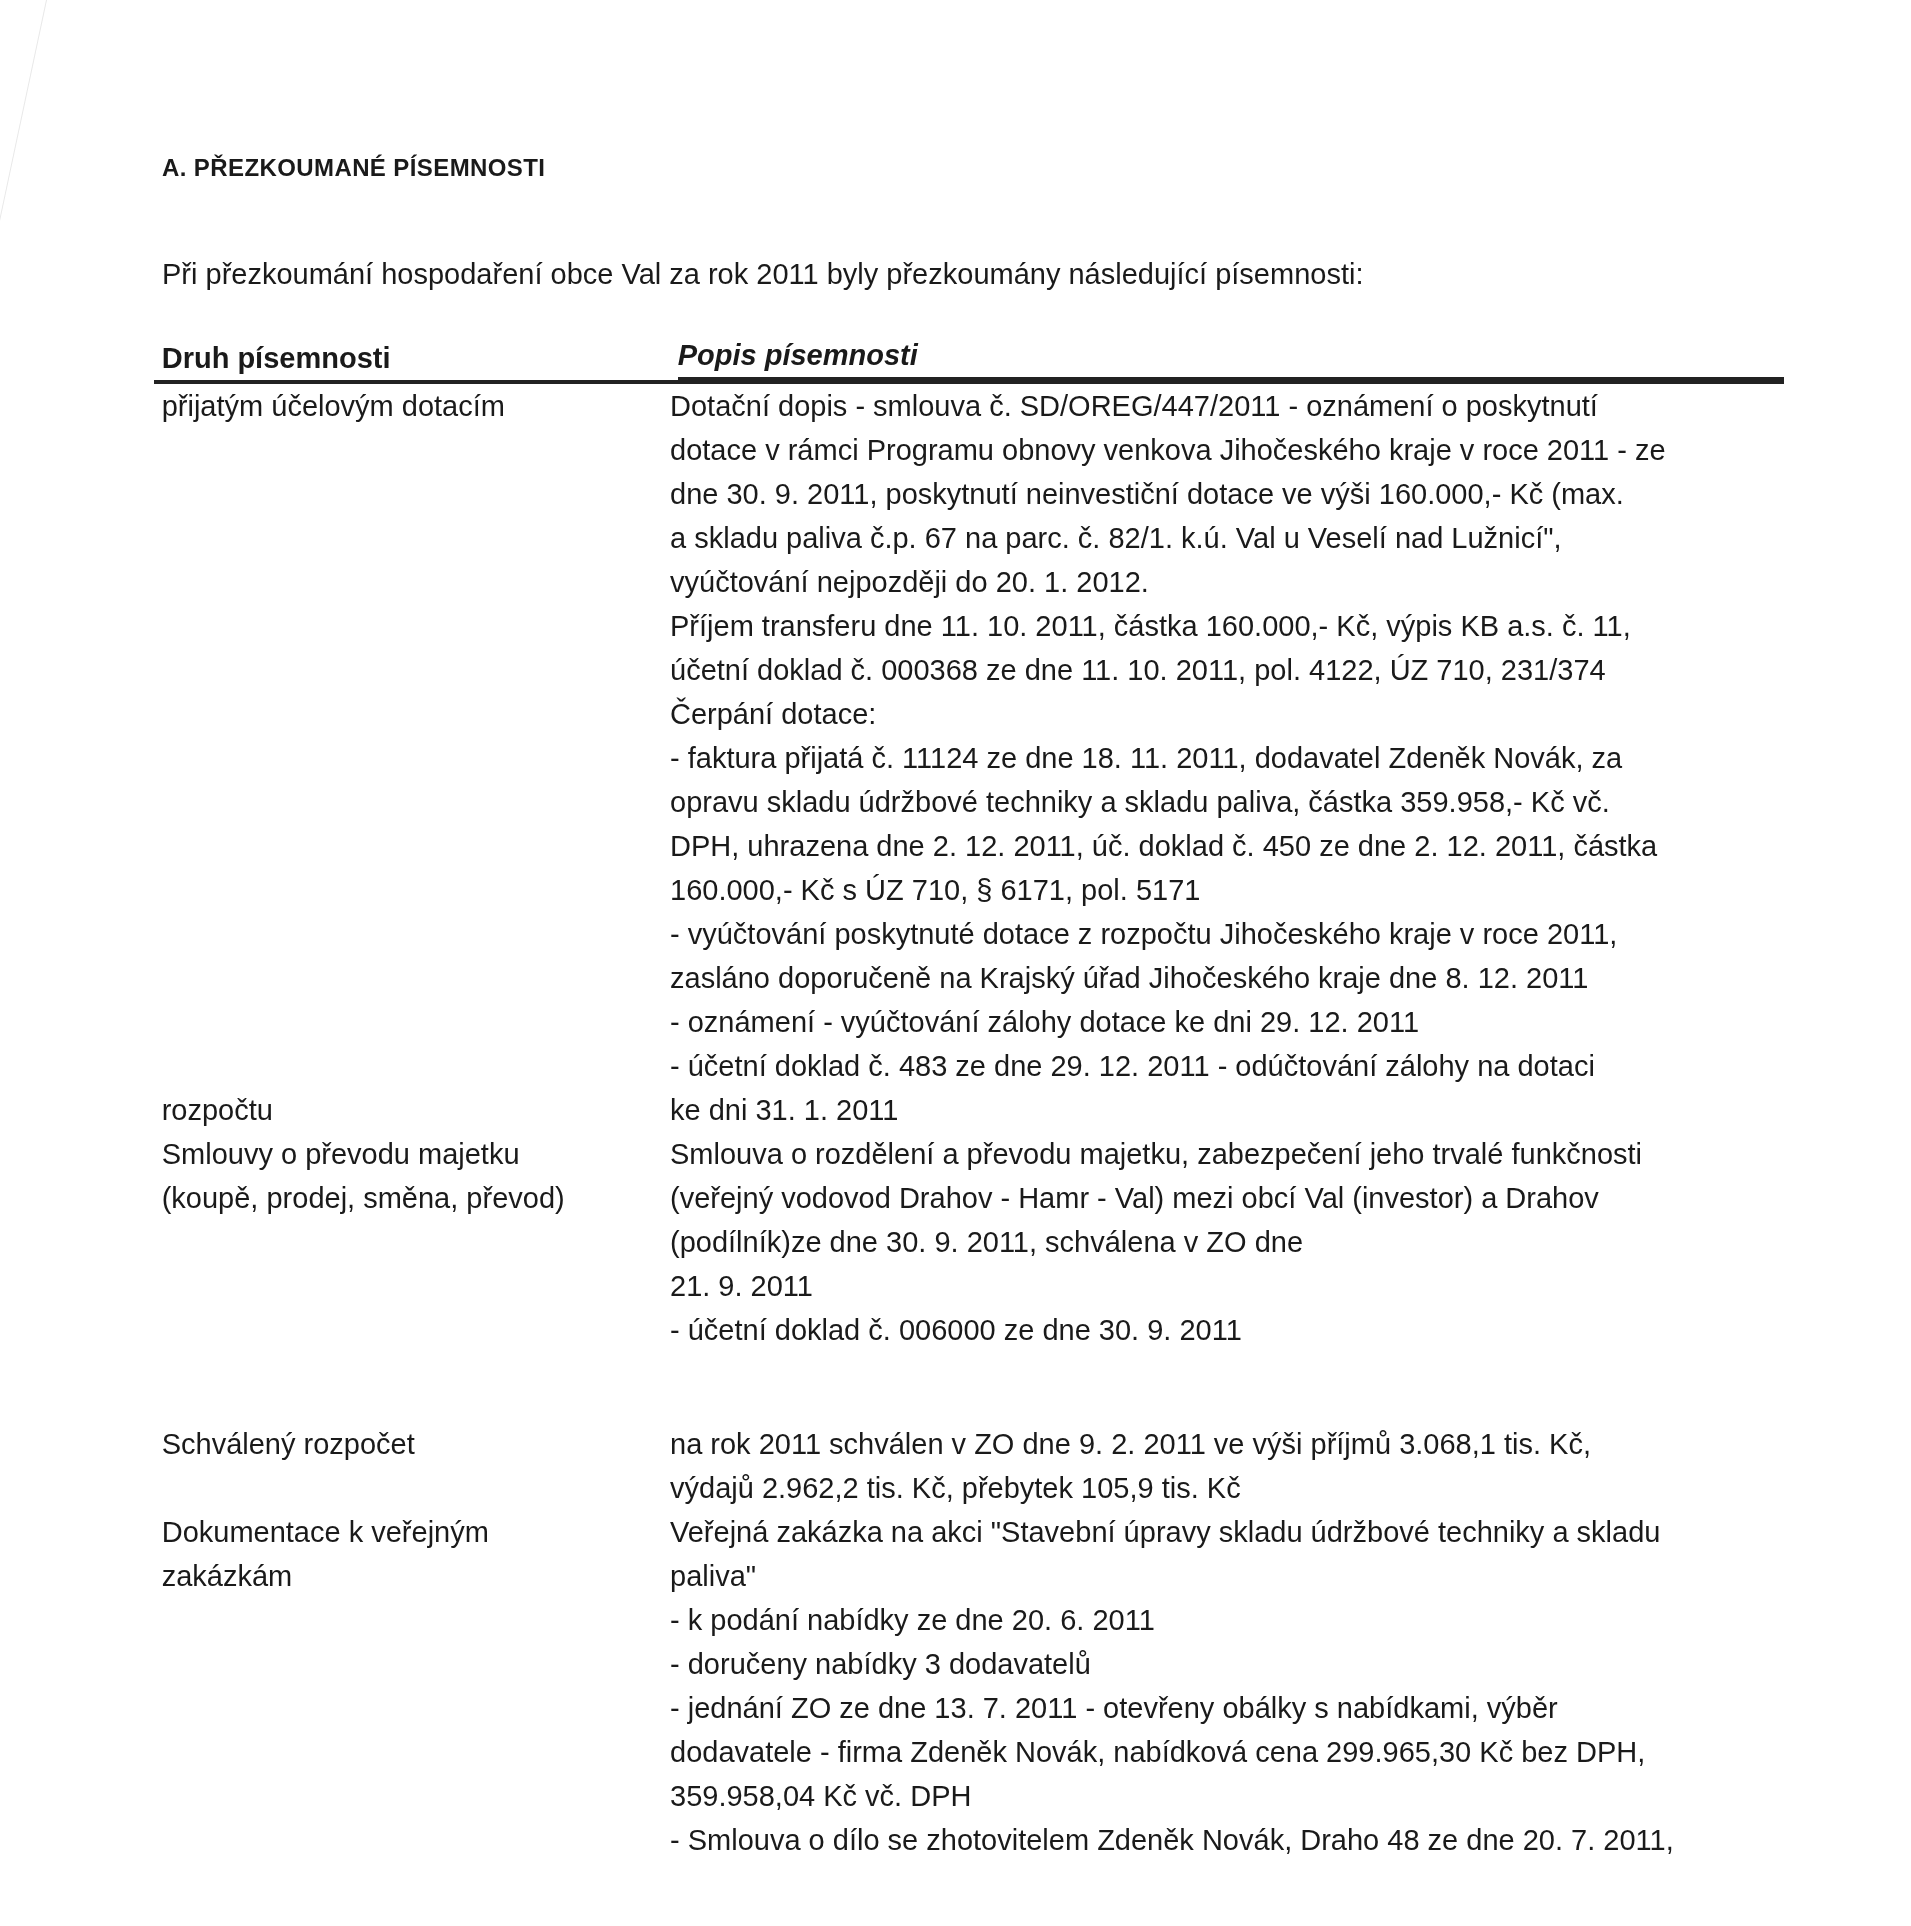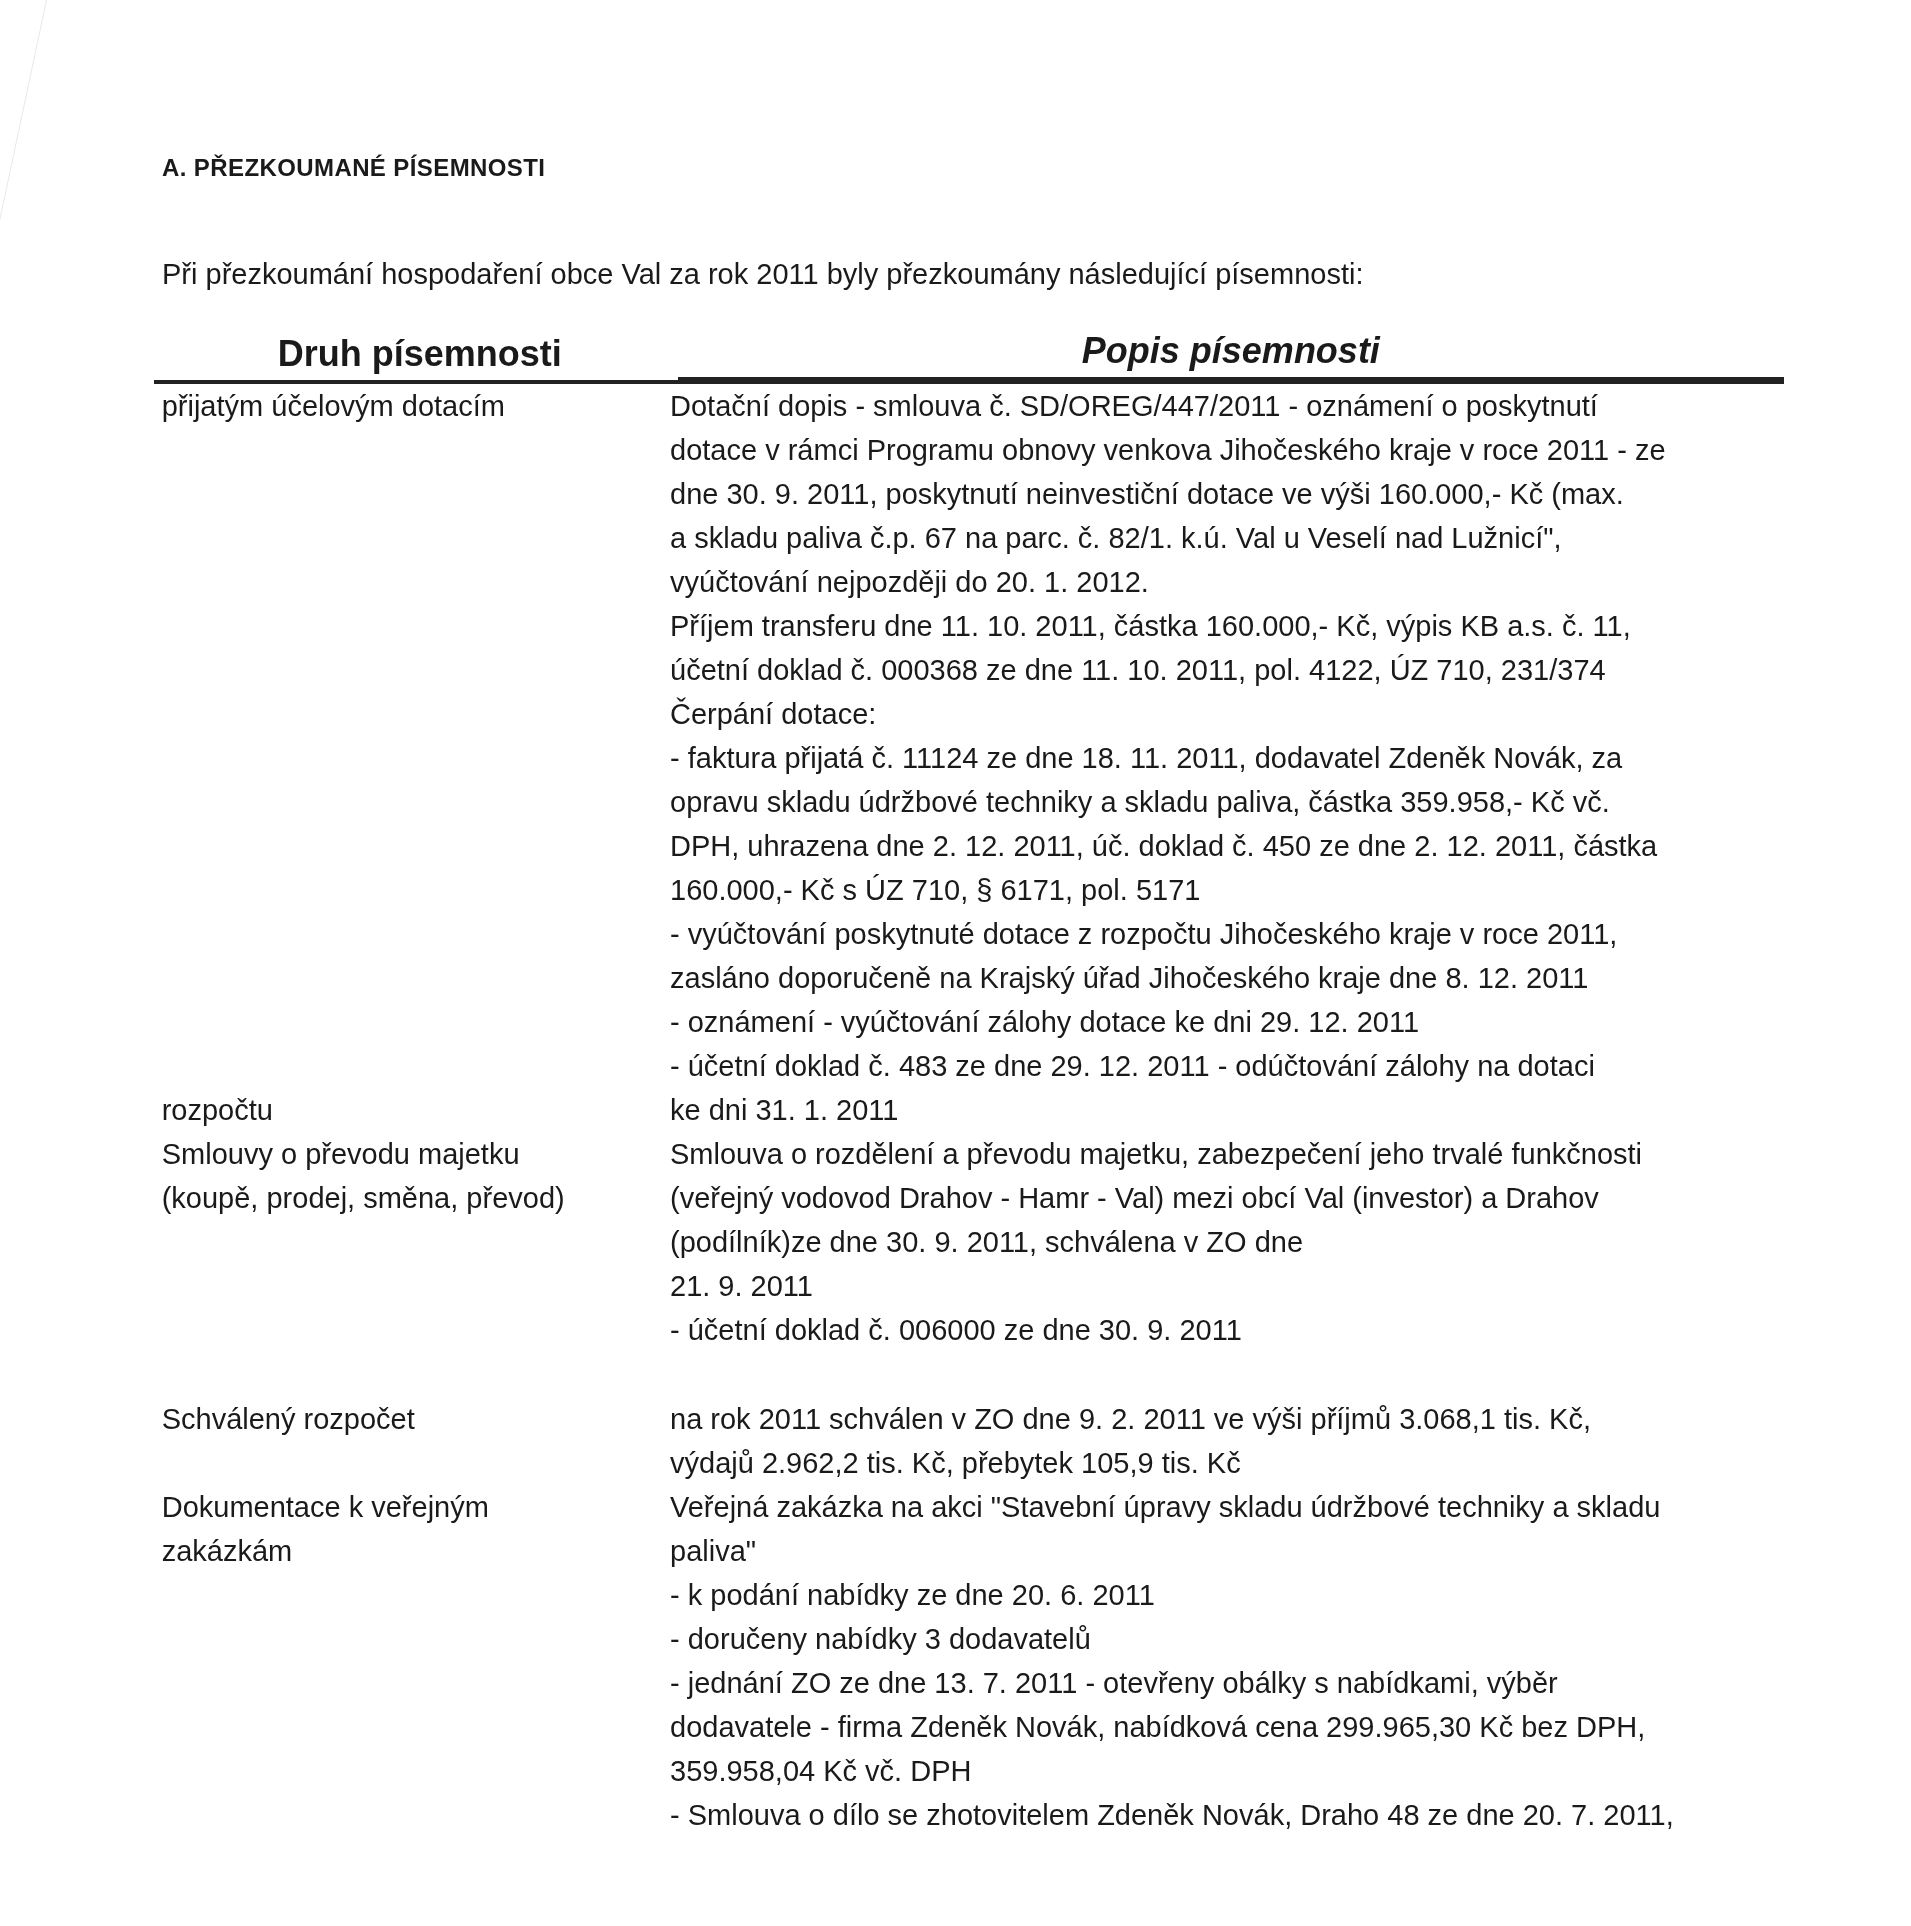--- a/index.html
+++ b/index.html
@@ -3,21 +3,21 @@
 <meta charset="utf-8">
 <style>
   html, body { margin: 0; padding: 0; background: #ffffff; }
   body { width: 1911px; height: 2704px; position: relative; overflow: hidden;
          font-family: "Liberation Sans", sans-serif; color: #1a1a1a; }
   .page-edge { position: absolute; left: 0; top: 0; width: 46px; height: 385px;
                border-right: 1.5px solid #d9d9d9; transform: skewX(-12deg); transform-origin: top left; opacity: .6; }
   .heading { position: absolute; left: 162px; top: 154px; font-size: 24px; font-weight: bold; letter-spacing: 0.4px; }
   .intro { position: absolute; left: 162px; top: 258px; font-size: 29px; }
   .table { position: absolute; left: 154px; top: 335px; width: 1630px; }
-  .thead { display: flex; font-weight: bold; font-size: 36px; height: 45px; align-items: flex-end; text-align: center; }
+  .thead { display: flex; font-weight: bold; font-size: 29px; height: 45px; align-items: flex-end; }
   .thead .c1 { width: 516px; padding-left: 7.7px; padding-bottom: 5.4px; }
   .thead .c2 { flex: 1; padding-bottom: 5.4px; border-bottom: 3.5px solid #222; font-style: italic; }
   .rule { height: 3.5px; background: #222; margin-left: 0; width: 1630px; }
   .row { display: flex; font-size: 29px; line-height: 44px; }
   .row .c1 { width: 516px; padding-left: 7.7px; box-sizing: border-box; }
   .row .c2 { flex: 1; text-align: justify; }
   .line { display: block; }
 </style>
 </head>
 <body>
@@ -71,21 +71,21 @@
           <span class="line">(koupě, prodej, směna, převod)</span>
         </div>
         <div class="c2">
           <span class="line">Smlouva o rozdělení a převodu majetku, zabezpečení jeho trvalé funkčnosti</span>
           <span class="line">(veřejný vodovod Drahov - Hamr - Val) mezi obcí Val (investor) a Drahov</span>
           <span class="line">(podílník)ze dne 30. 9. 2011, schválena v ZO dne</span>
           <span class="line">21. 9. 2011</span>
           <span class="line">- účetní doklad č. 006000 ze dne 30. 9. 2011</span>
         </div>
       </div>
-      <div class="row" style="margin-top: 45px;">
+      <div class="row" style="margin-top: 70px;">
         <div class="c1">
           <span class="line">Schválený rozpočet</span>
         </div>
         <div class="c2">
           <span class="line">na rok 2011 schválen v ZO dne 9. 2. 2011 ve výši příjmů 3.068,1 tis. Kč,</span>
           <span class="line">výdajů 2.962,2 tis. Kč, přebytek 105,9 tis. Kč</span>
         </div>
       </div>
       <div class="row">
         <div class="c1">

